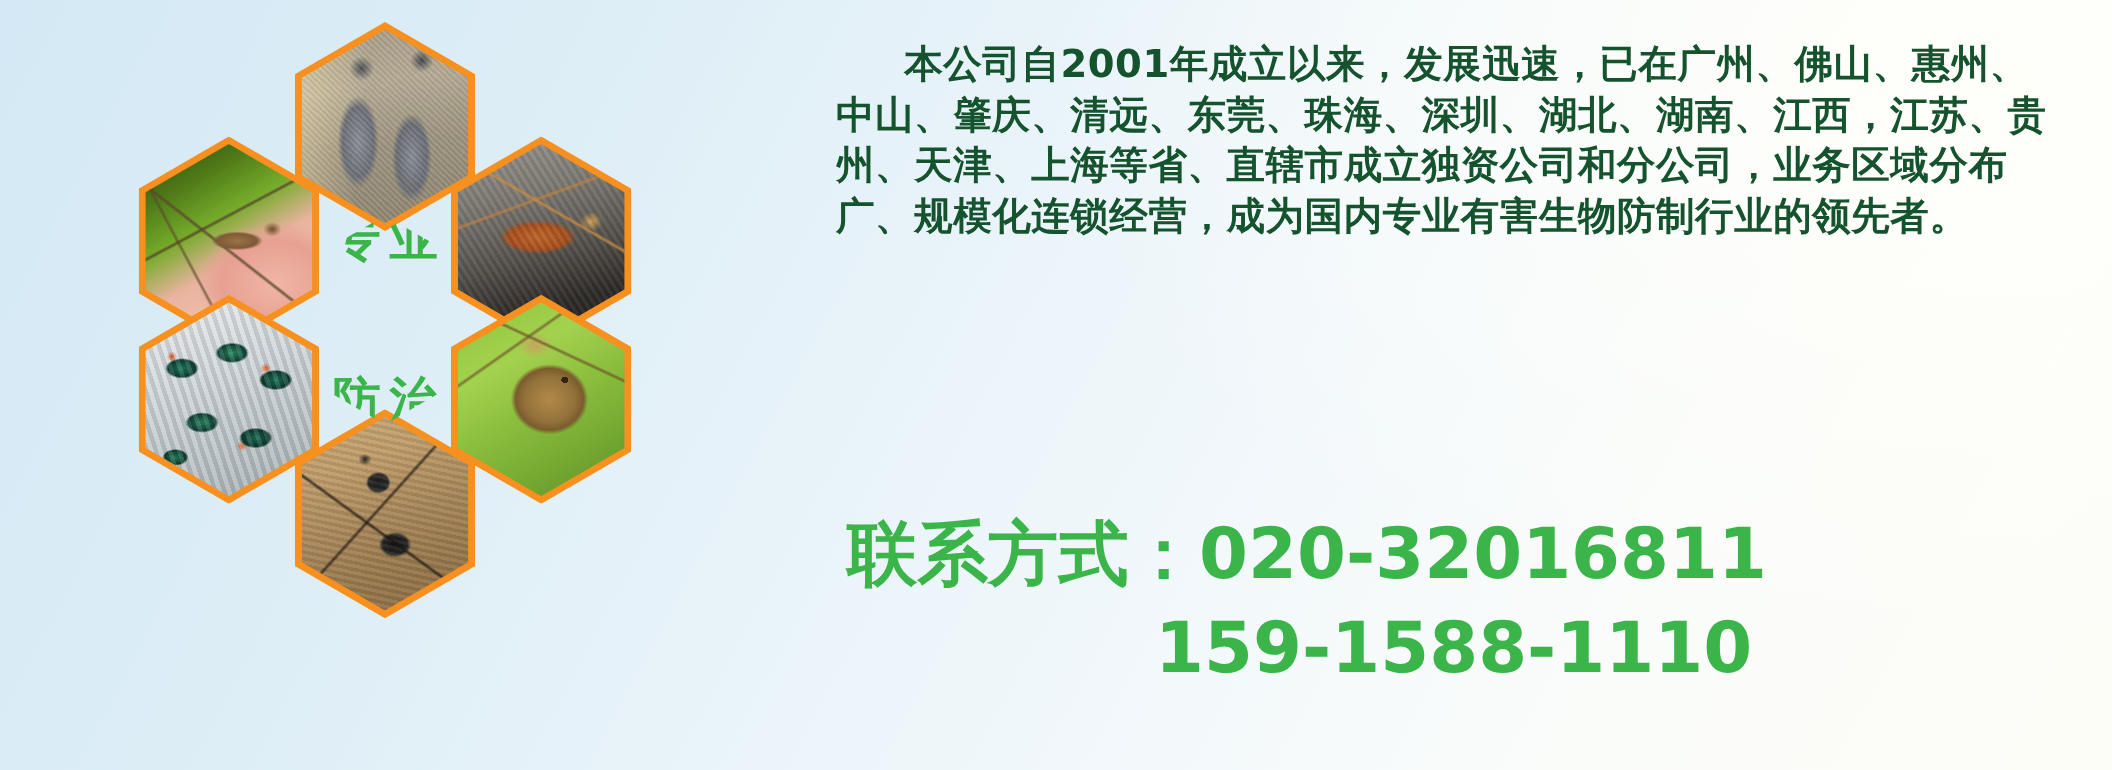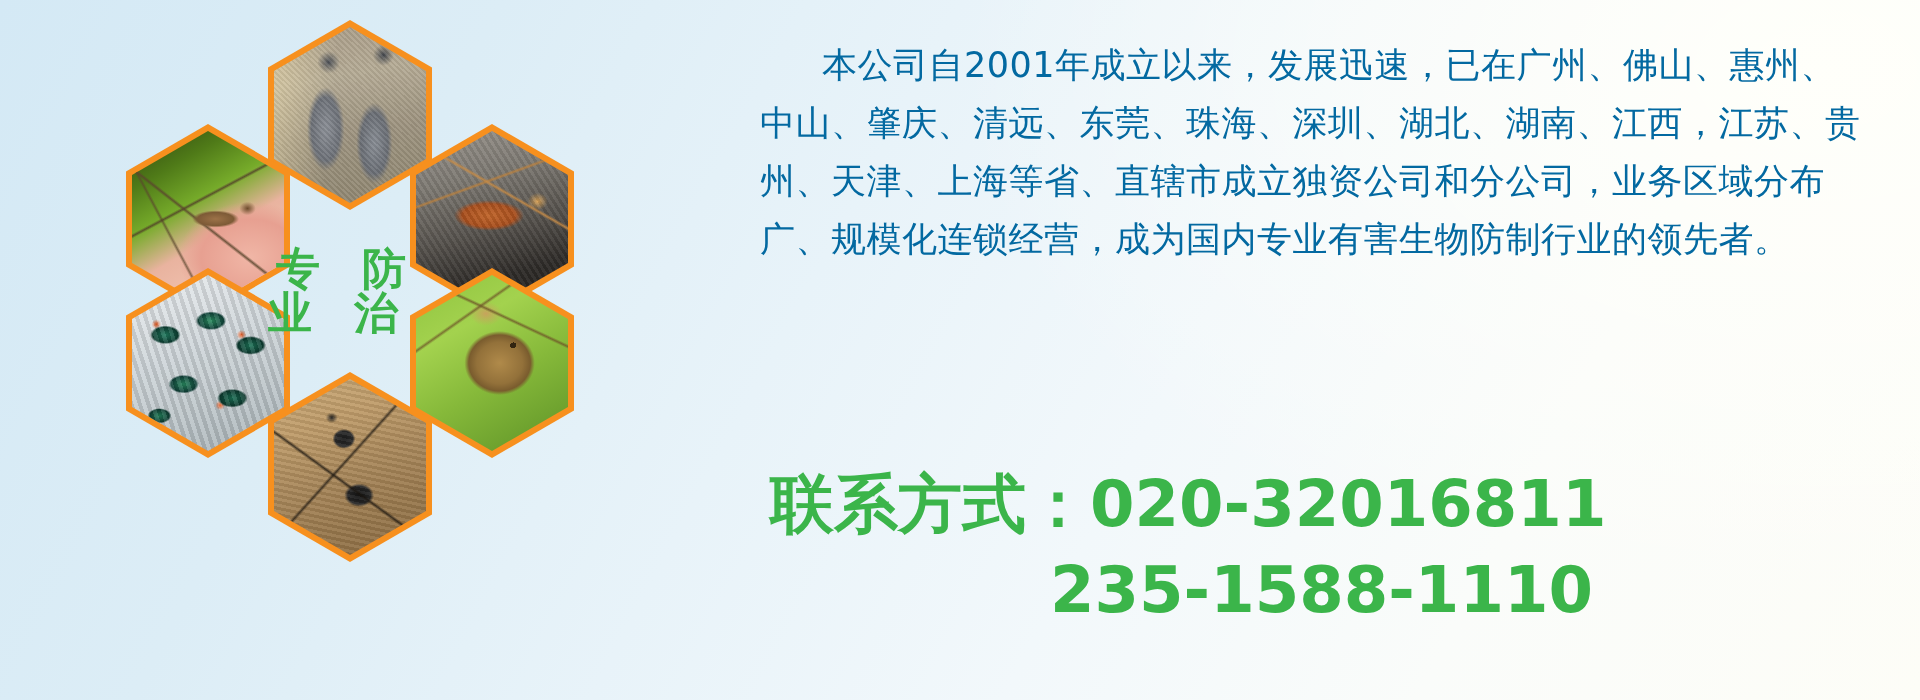--- a/index.html
+++ b/index.html
@@ -31,21 +31,21 @@
   .hex.upper-left { left:30px;  top:118px; }
   .hex.upper-right{ left:314px; top:118px; }
   .hex.lower-left { left:30px;  top:262px; }
   .hex.lower-right{ left:314px; top:262px; }
   .hex.bottom     { left:172px; top:366px; }
 
   .hex-center {
     position:absolute; left:172px; top:190px; width:164px; height:190px;
     -webkit-clip-path: polygon(50% 0%, 100% 25%, 100% 75%, 50% 100%, 0% 75%, 0% 25%);
     clip-path: polygon(50% 0%, 100% 25%, 100% 75%, 50% 100%, 0% 75%, 0% 25%);
-    display:flex; flex-direction:row; align-items:center; justify-content:center;
+    display:flex; flex-direction:column; align-items:center; justify-content:space-between;
     gap:8px;
   }
   .hex-center .cw {
     color:#3bb54a; font-size:44px; font-weight:bold; letter-spacing:8px;
     line-height:1; text-indent:8px;
     font-family:"DejaVu Sans","Liberation Sans",sans-serif;
   }
 
   
   .ph { position:absolute; inset:0; }
@@ -144,21 +144,21 @@
     content:""; position:absolute; inset:0;
     background:
       linear-gradient(36deg, rgba(0,0,0,0) 42%, rgba(25,20,14,0.75) 43%, rgba(0,0,0,0) 44%),
       linear-gradient(-48deg, rgba(0,0,0,0) 52%, rgba(25,20,14,0.7) 53%, rgba(0,0,0,0) 54%),
       repeating-linear-gradient(12deg, rgba(255,255,255,0.06) 0 3px, rgba(0,0,0,0.07) 3px 6px);
   }
 
   
   #body-copy {
     position:absolute; left:760px; top:36px; width:1110px;
-    color:#0369a1; font-size:35px; line-height:58px; font-weight:400;
+    color:#14532d; font-size:35px; line-height:46px; font-weight:700;
     font-family:"DejaVu Sans","Liberation Sans",sans-serif;
     letter-spacing:0.5px;
   }
   #body-copy p { text-indent:62px; margin:0; }
 
   #contact { position:absolute; left:770px; top:461px; width:1120px; color:#3bb54a; }
   #contact .line1 {
     font-size:64px; font-weight:700; line-height:86px; white-space:nowrap;
     font-family:"DejaVu Sans","Liberation Sans",sans-serif;
   }
@@ -215,14 +215,14 @@
   </div>
 
 </div>
 
 <div id="body-copy">
   <p>本公司自2001年成立以来，发展迅速，已在广州、佛山、惠州、中山、肇庆、清远、东莞、珠海、深圳、湖北、湖南、江西，江苏、贵州、天津、上海等省、直辖市成立独资公司和分公司，业务区域分布广、规模化连锁经营，成为国内专业有害生物防制行业的领先者。</p>
 </div>
 
 <div id="contact">
   <div class="line1">联系方式：020-32016811</div>
-  <div class="line2">235-1588-1110</div>
+  <div class="line2">159-1588-1110</div>
 </div>
 
 </body></html>

